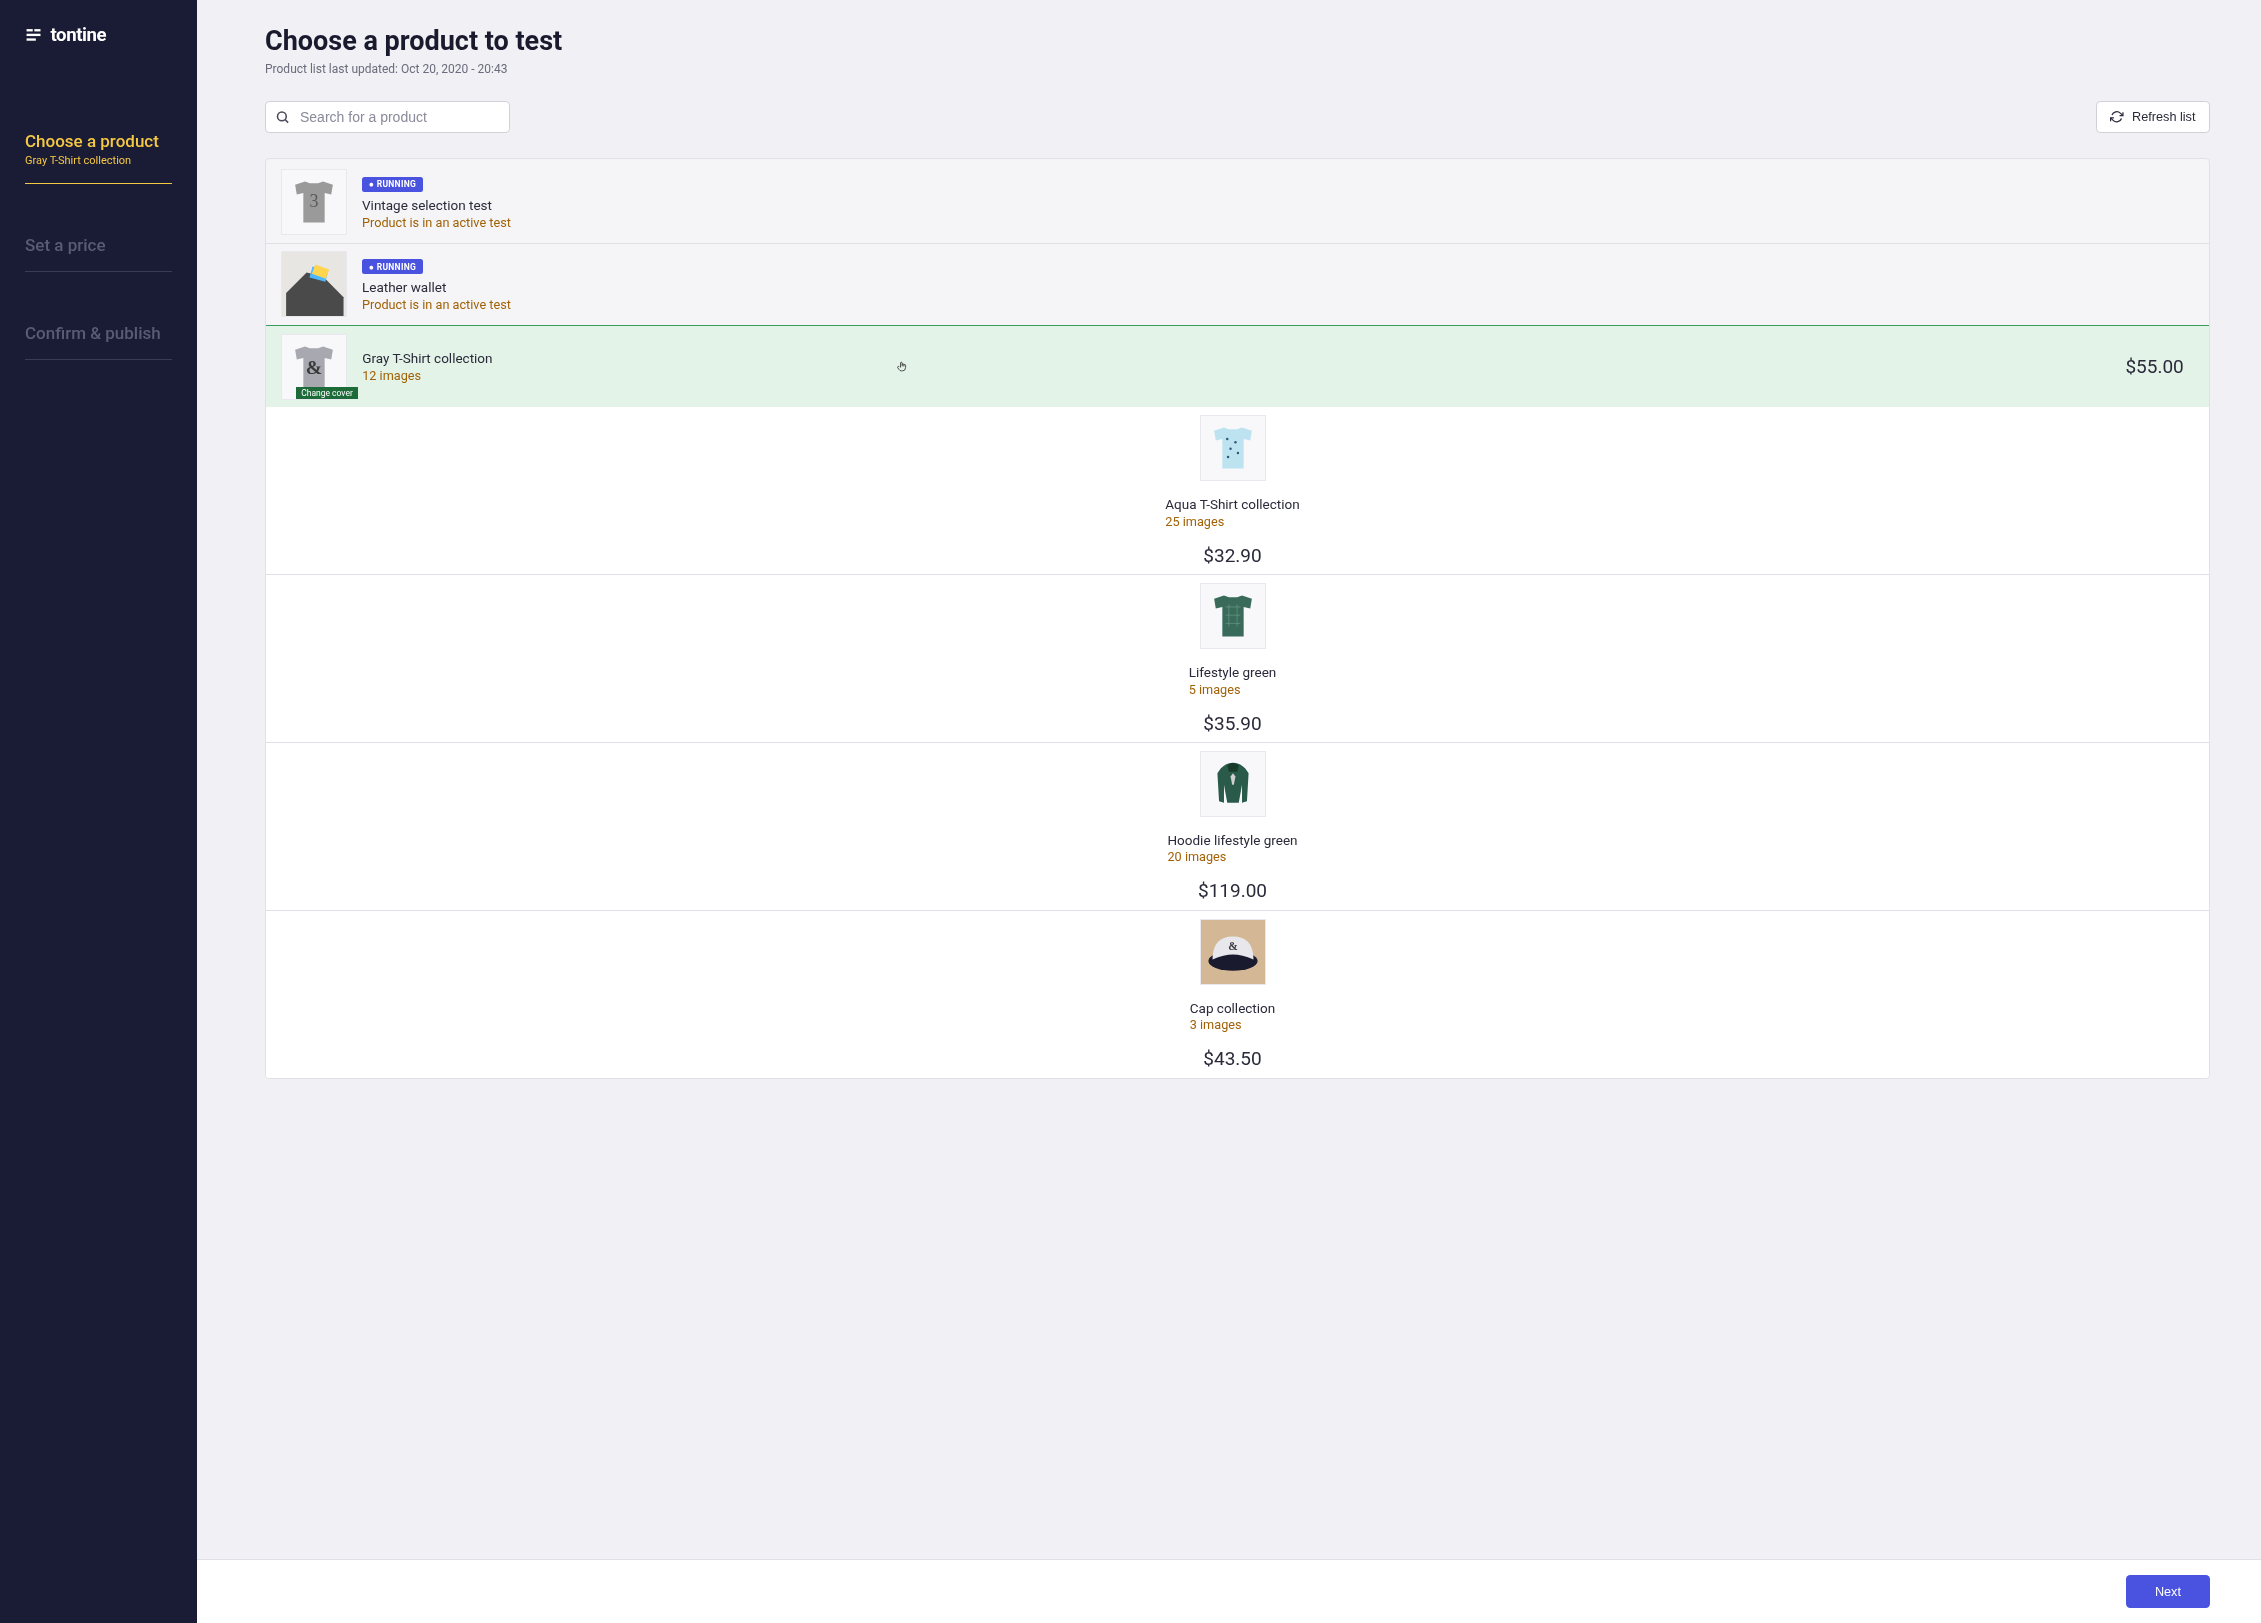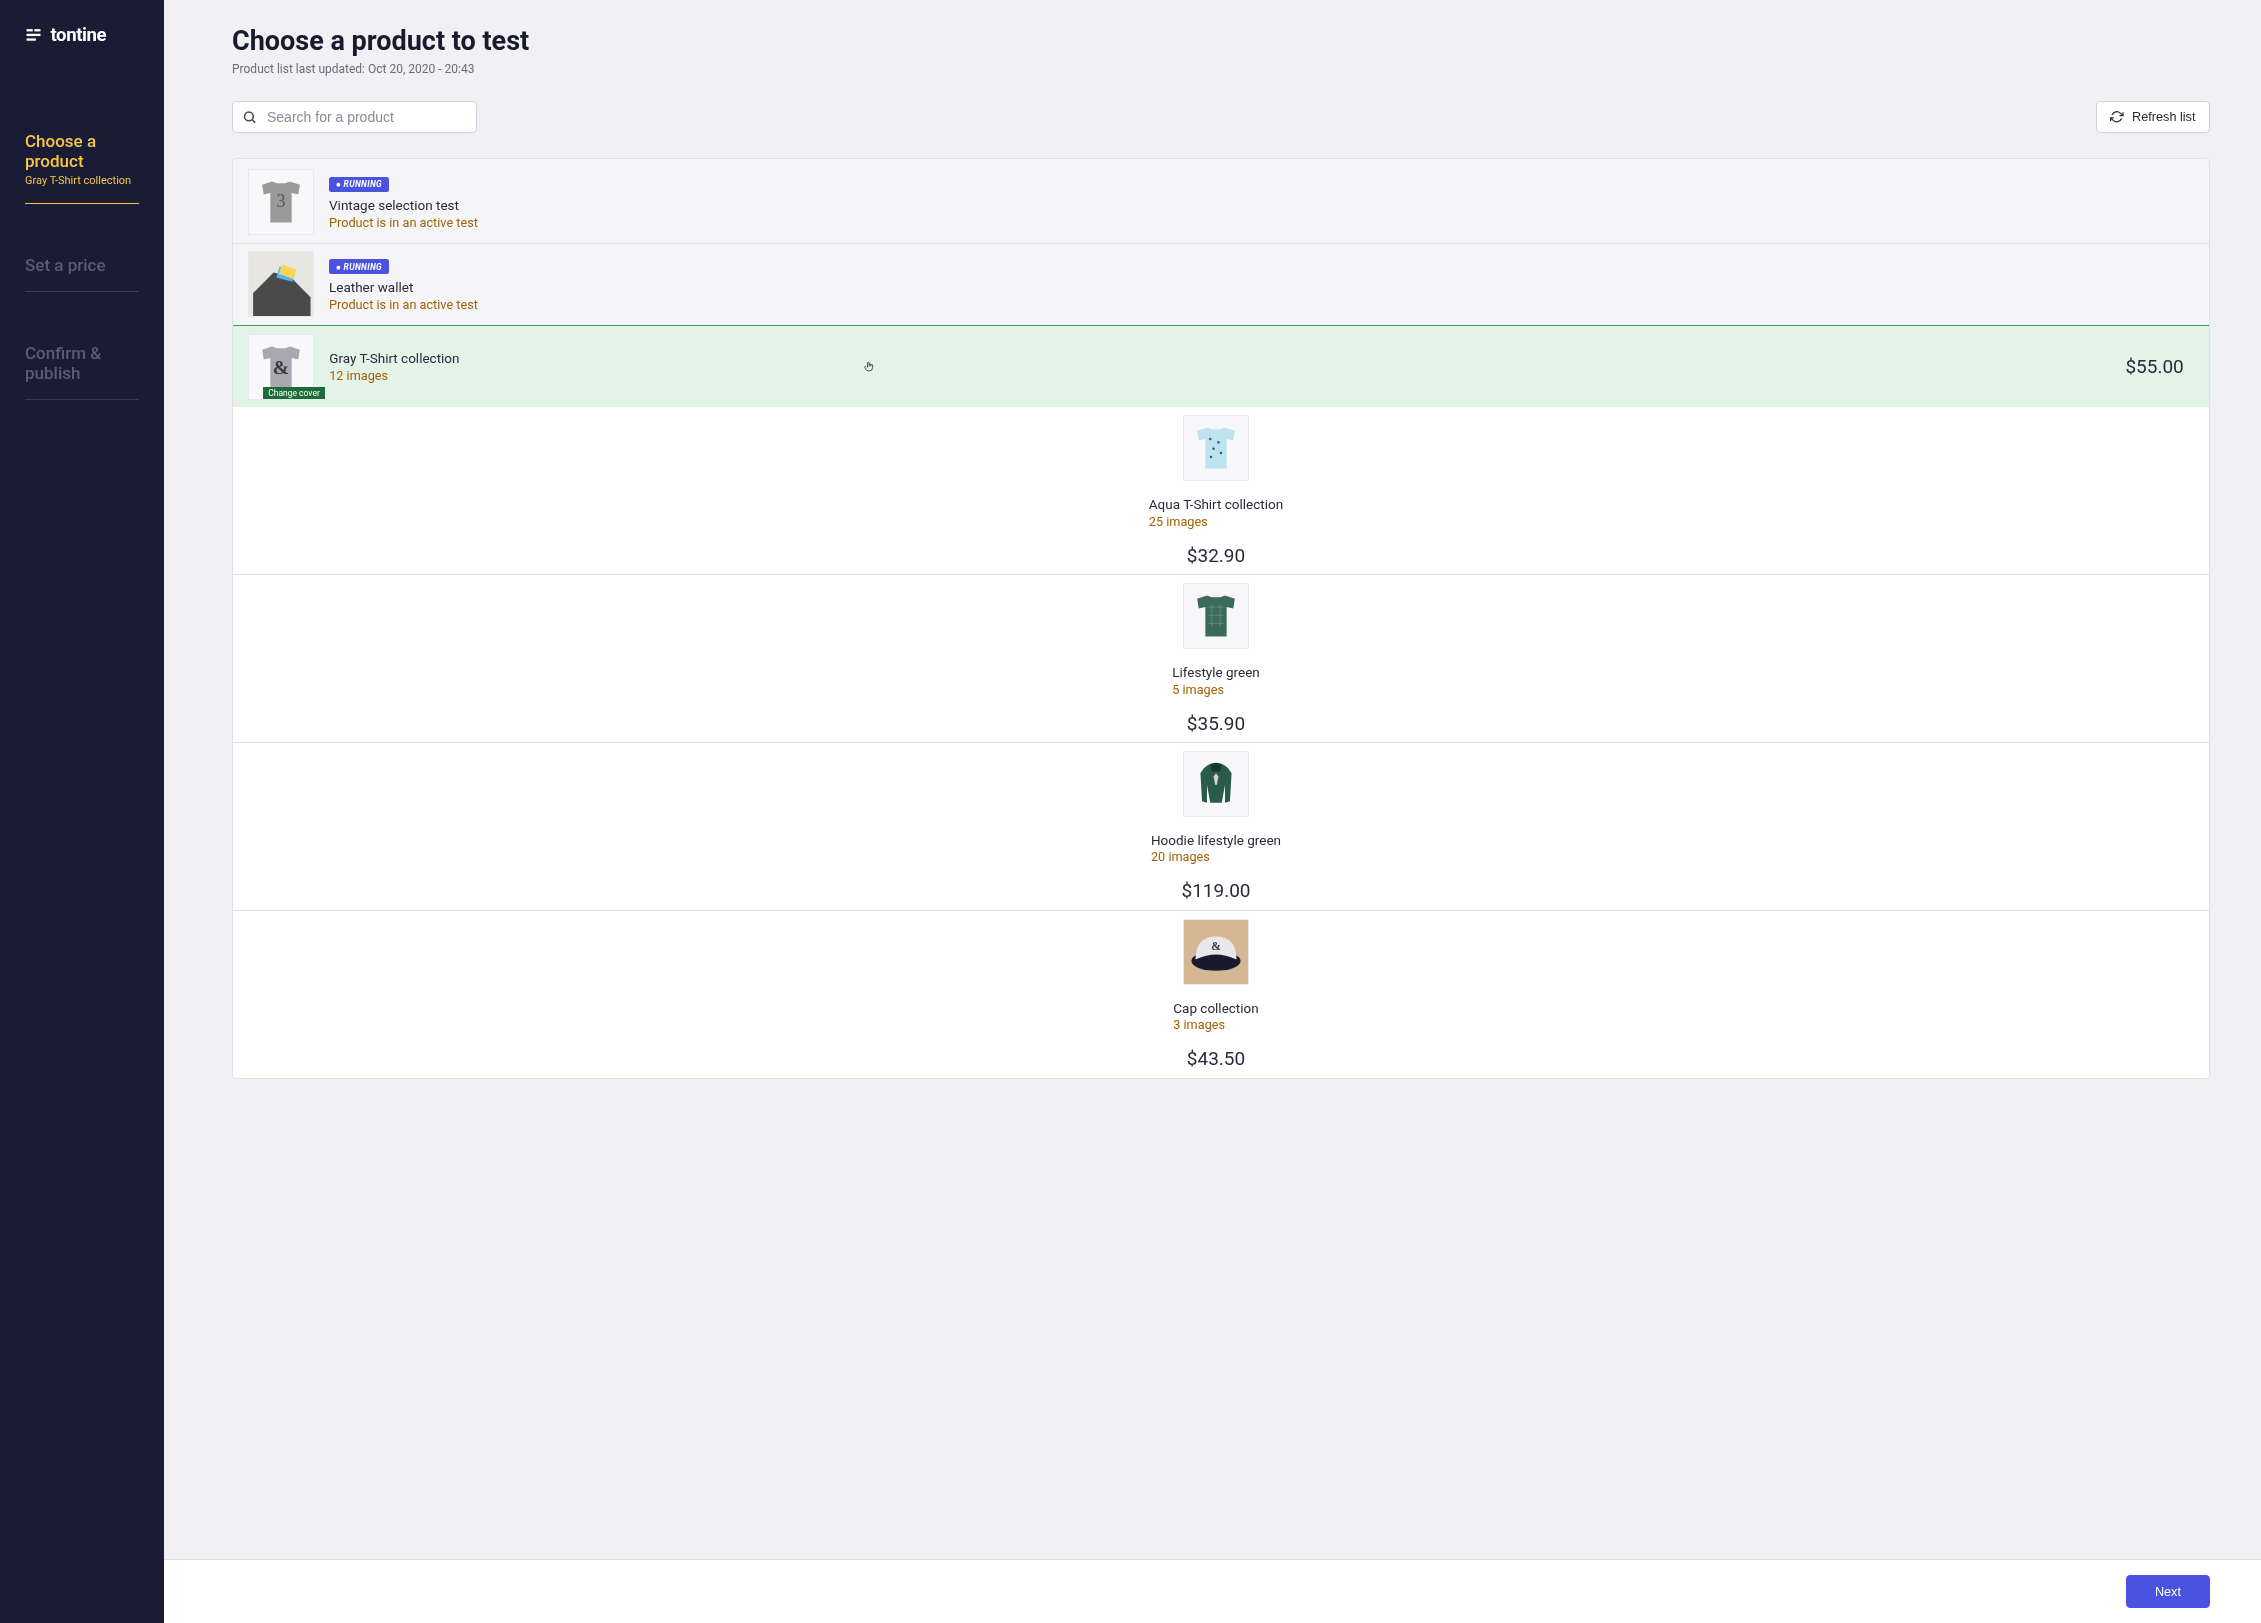--- a/index.html
+++ b/index.html
@@ -10,21 +10,21 @@
     
     body {
       font-family: -apple-system, BlinkMacSystemFont, 'Segoe UI', Roboto, Helvetica, Arial, sans-serif;
       background: #f0f0f5;
       display: flex;
       height: 100vh;
       overflow: hidden;
     }
     
     .sidebar {
-      width: 164px;
+      width: 197px;
       background: #1a1b35;
       color: #fff;
       padding: 17px 25px;
       flex-shrink: 0;
     }
     
     .logo {
       display: flex;
       align-items: center;
       gap: 6.8px;
@@ -224,21 +224,20 @@
     .status-badge {
       display: inline-block;
       background: #4a52e0;
       color: #fff;
       font-size: 8.5px;
       font-weight: 700;
       padding: 2.5px 6.8px;
       border-radius: 2.5px;
       margin-bottom: 5px;
       letter-spacing: 0.3px;
-      font-style: italic;
     }
     
     .product-name {
       font-size: 13.5px;
       color: #2a2a3a;
       font-weight: 400;
     }
     
     .product-meta {
       font-size: 12.7px;

